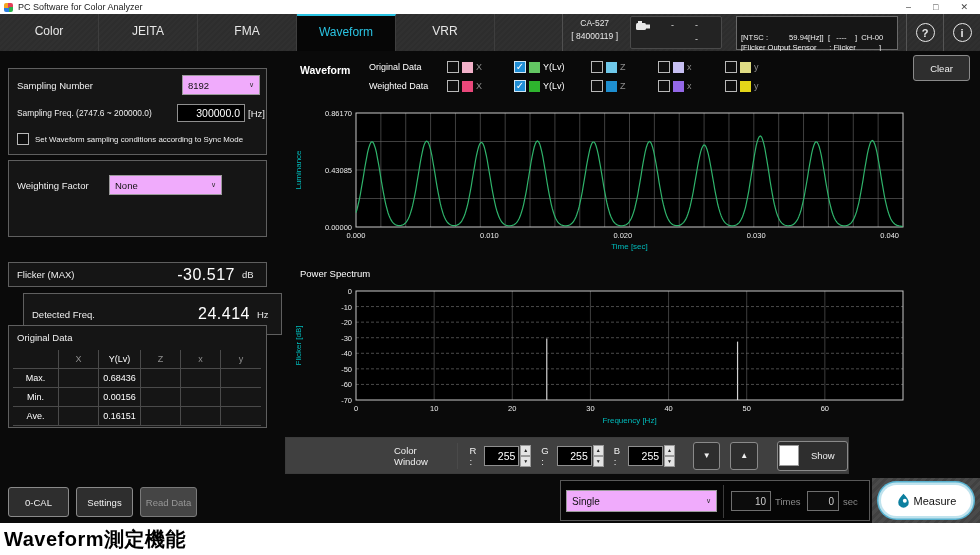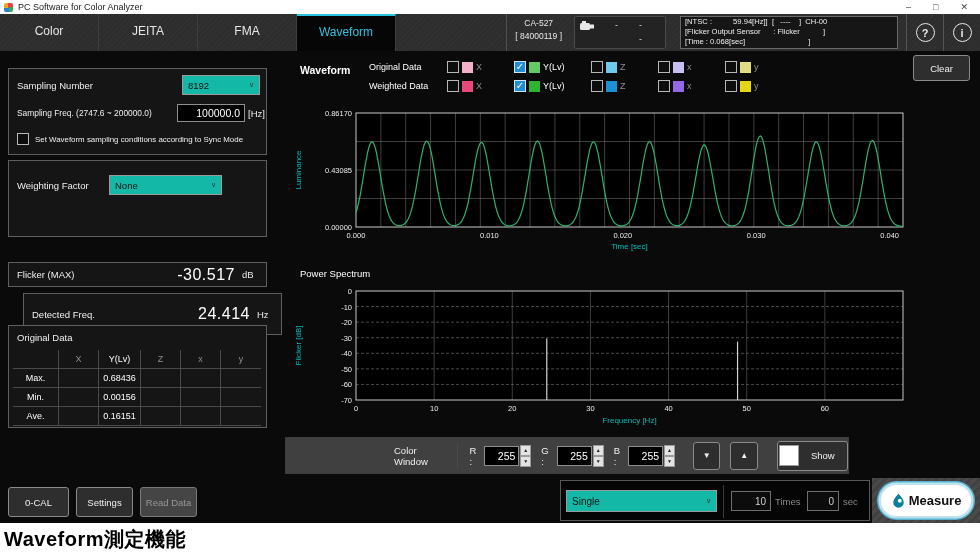--- a/index.html
+++ b/index.html
@@ -24,41 +24,41 @@
   .tab { width:99px; height:37px; line-height:35px; text-align:center; font-size:12px; color:#e6e6e6;
     border-right:1px solid #3e3e3e; cursor:pointer; }
   .tab.active { background:#060606; color:#2ac3e2; border-top:2px solid #2ac3e2; line-height:33px; }
   .strip-right { position:absolute; right:0; top:0; height:37px; display:flex; align-items:stretch;justify-content:flex-end; }
   .dev-block { border-left:1px solid #505050; padding:3px 8px 0 8px; text-align:center; }
   .dev-block div { font-size:8.5px; color:#e8e8e8; line-height:13px; }
   .probe-box { width:92px; margin:2px 4px; background:#232323; border:1px solid #4a4a4a; border-radius:2px; position:relative; }
   .probe-box svg { position:absolute; left:5px; top:4px; }
   .probe-dash { position:absolute; font-size:9px; color:#ddd; }
   .pd1 { left:40px; top:3px; } .pd2 { left:64px; top:3px; } .pd3 { left:64px; top:17px; }
-  .status-box { width:218px; margin:2px 8px 2px 10px; border:1px solid #6a6a6a; background:#161616; padding:0 4px; }
+  .status-box { width:162px; margin:2px 8px 2px 10px; border:1px solid #6a6a6a; background:#161616; padding:16px 4px; }
   .status-box div { font-size:7.6px; line-height:10px; color:#f0f0f0; white-space:pre; overflow:hidden; }
   .round-btn { width:37px; display:flex; align-items:center; justify-content:center; border-left:1px solid #555; cursor:pointer; }
   .circle-glyph { width:19px; height:19px; border:1.5px solid #e8e8e8; border-radius:50%; color:#e8e8e8;
     font-size:11px; font-weight:bold; display:flex; align-items:center; justify-content:center; }
 
   
   .content { position:absolute; left:0; top:37px; width:980px; height:427px; background:#0a0a0a; }
 
   
   .lbox { position:absolute; background:#151515; border:1px solid #5f5f5f; }
   #box-sampling { left:8px; top:17px; width:259px; height:87px; }
   #box-weighting { left:8px; top:109px; width:259px; height:77px; }
   #box-flicker { left:8px; top:211px; width:259px; height:25px; }
   #box-detected { left:23px; top:242px; width:259px; height:42px; }
   #box-original { left:8px; top:274px; width:259px; height:103px; }
   .lab { color:#efefef; font-size:9.5px; }
   .lab-sm { color:#efefef; font-size:8.4px; }
 
   .row-abs { position:absolute; display:flex; align-items:center; }
-  .dd { background:#14b8a6; border:1px solid #9a9a9a; color:#111; font-size:9.5px; display:flex;
+  .dd { background:#f0abfc; border:1px solid #9a9a9a; color:#111; font-size:9.5px; display:flex;
     align-items:center; padding:0 5px; height:20px; cursor:pointer; }
   .dd .chev { margin-left:auto; font-size:7px; color:#333; }
   .tinput { background:#000; border:1px solid #8f8f8f; color:#fff; font-size:10.5px; text-align:right;
     padding:0 4px; height:18px; display:flex; align-items:center; justify-content:flex-end; }
   .cb { width:12px; height:12px; background:#0d0d0d; border:1.5px solid #b8b8b8; color:#fff; font-size:10px;
     line-height:10px; text-align:center; cursor:pointer; flex:none; }
   .cb.checked { background:#1f8ed6; border-color:#cfe6f5; }
 
   .result-line { display:flex; align-items:center; height:100%; padding:0 8px; }
   .result-value { margin-left:auto; color:#fff; font-size:16px; letter-spacing:.5px; }
@@ -123,21 +123,21 @@
     display:flex; align-items:center; justify-content:flex-end; padding-right:4px; height:20px; }
   #times-input { left:170px; top:10px; width:40px; }
   #sec-input { left:246px; top:10px; width:32px; }
   .mini-lab { position:absolute; color:#8a8a8a; font-size:9.5px; top:15px; }
   #times-lab { left:214px; } #sec-lab { left:282px; }
   .measure-panel { position:absolute; left:872px; top:0; width:108px; height:45px;
     background:repeating-linear-gradient(135deg,#4a4a4a 0 3px,#414141 3px 6px); }
   #measure-btn { position:absolute; left:9px; top:7px; width:90px; height:31px; background:#fff; border:none;
     border-radius:16px; box-shadow:0 0 0 2.5px #bfe3ee, 0 0 0 4px #57b1cf; display:flex; align-items:center;
     justify-content:center; cursor:pointer; }
-  #measure-btn span { color:#101010; font-size:13px; font-weight:bold; margin-left:3px; }
+  #measure-btn span { color:#101010; font-size:11px; font-weight:normal; margin-left:3px; }
 
   
   .caption { position:absolute; left:0; top:523px; width:980px; height:32px; background:#fff; display:flex; align-items:center; }
   .caption span { font-size:20px; font-weight:bold; color:#000; margin-left:4px; letter-spacing:.5px; }
 </style>
 </head>
 <body>
 
 <div class="screen">
 
@@ -151,20 +151,21 @@
     </div>
   </div>
 
   <div class="app">
 
     <div class="tabstrip">
       <div class="tab">Color</div>
       <div class="tab">JEITA</div>
       <div class="tab">FMA</div>
       <div class="tab active">Waveform</div>
+      <div class="tab">VRR</div>
 
       <div class="strip-right">
         <div class="dev-block">
           <div>CA-527</div>
           <div>[ 84000119 ]</div>
         </div>
         <div class="probe-box">
           <svg width="15" height="11" viewBox="0 0 15 11">
             <rect x="0" y="2" width="10" height="7" rx="1.5" fill="#e8e8e8"></rect>
             <rect x="10" y="3.5" width="4" height="4" fill="#e8e8e8"></rect>
@@ -193,21 +194,21 @@
       <div class="lbox" id="box-sampling">
         <div class="row-abs" style="left:8px; top:6px; width:243px; height:20px;">
           <span class="lab">Sampling Number</span>
           <div class="dd" style="position:absolute; left:165px; width:78px;">
             <span>8192</span>
             <span class="chev">∨</span>
           </div>
         </div>
         <div class="row-abs" style="left:8px; top:35px; width:248px; height:18px;">
           <span class="lab-sm">Sampling Freq. (2747.6 ~ 200000.0)</span>
-          <div class="tinput" style="position:absolute; left:160px; width:68px;">100000.0</div>
+          <div class="tinput" style="position:absolute; left:160px; width:68px;">300000.0</div>
           <span class="lab" style="position:absolute; left:231px;">[Hz]</span>
         </div>
         <div class="row-abs" style="left:8px; top:62px; width:245px; height:16px;">
           <span class="cb"></span>
           <span class="lab-sm" style="margin-left:6px; font-size:7.9px;">Set Waveform sampling conditions according to Sync Mode</span>
         </div>
       </div>
 
       <div class="lbox" id="box-weighting">
         <div class="row-abs" style="left:8px; top:14px; width:243px; height:20px;">

